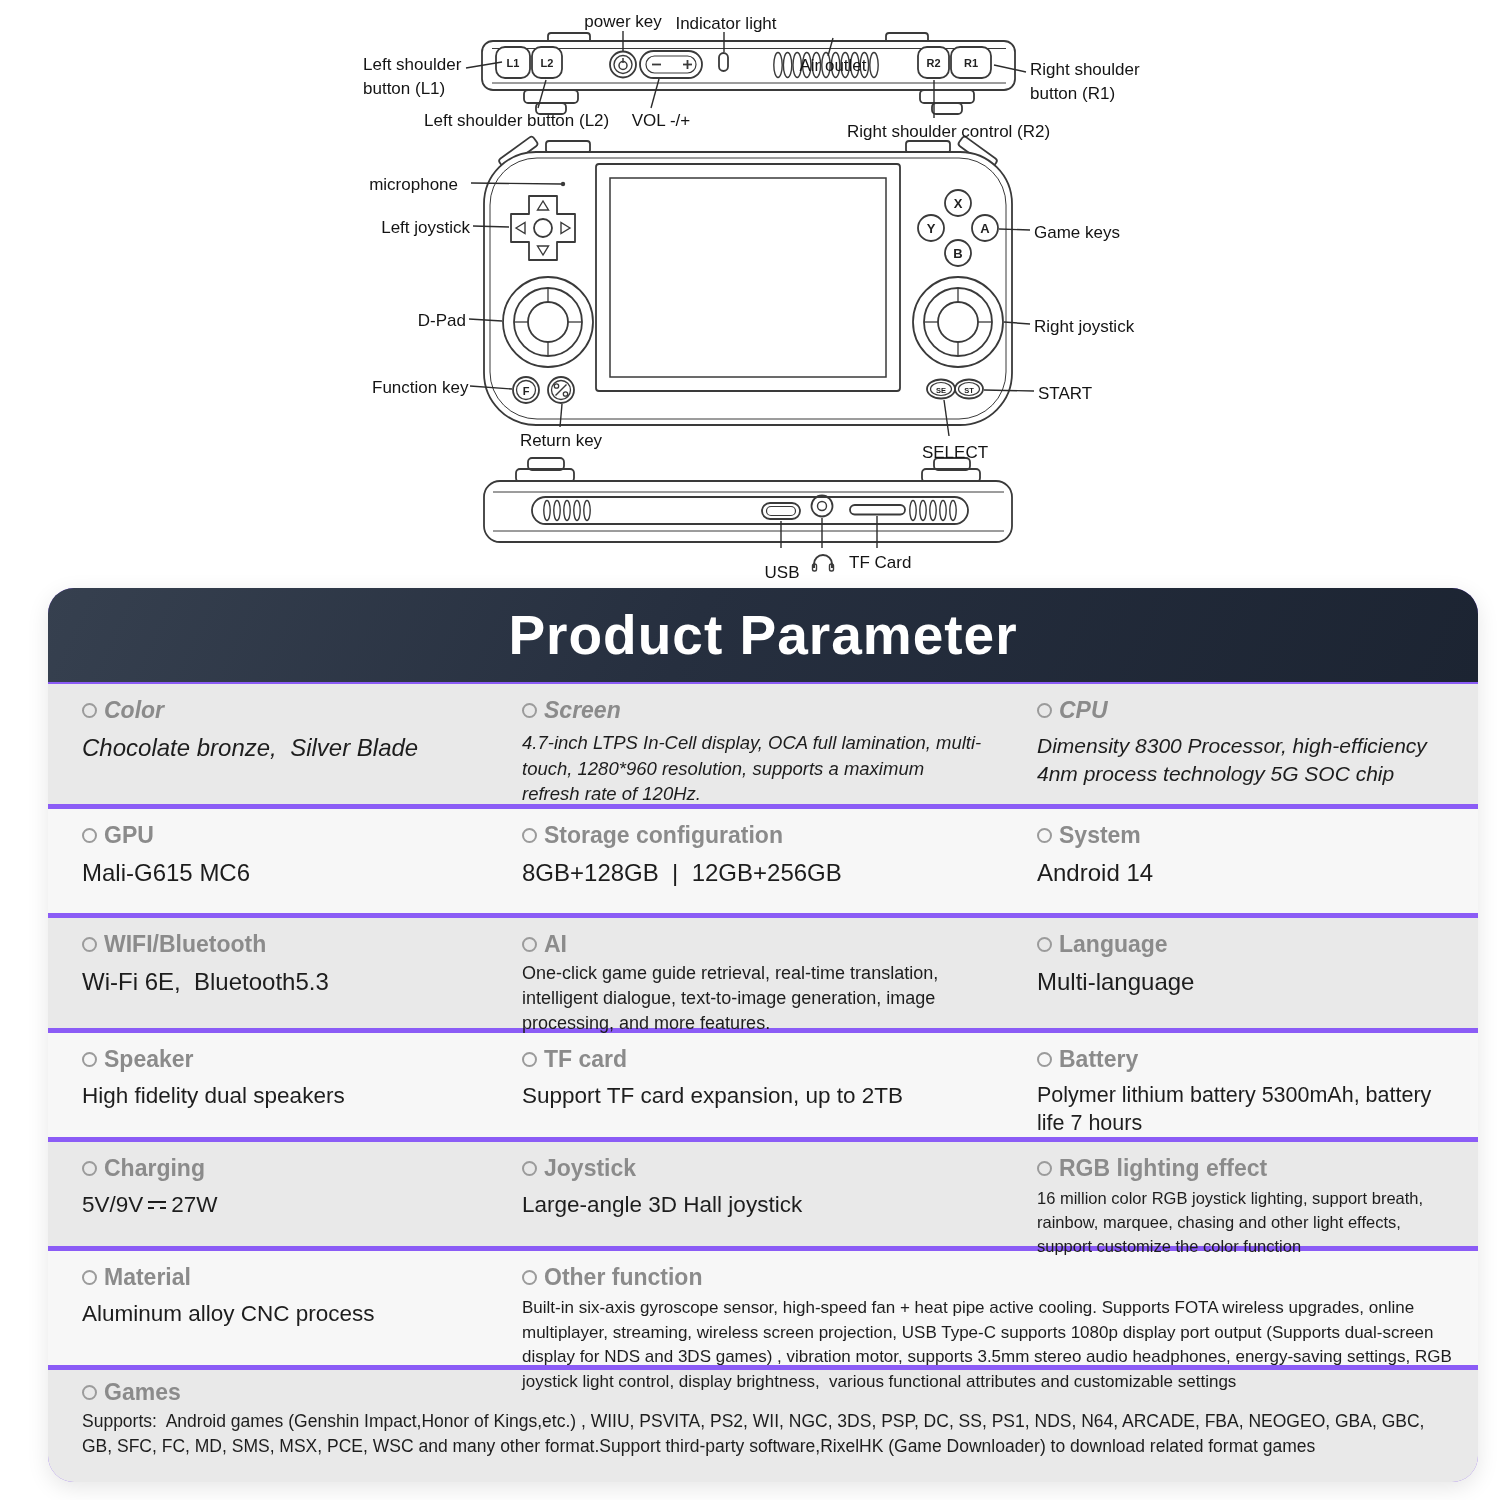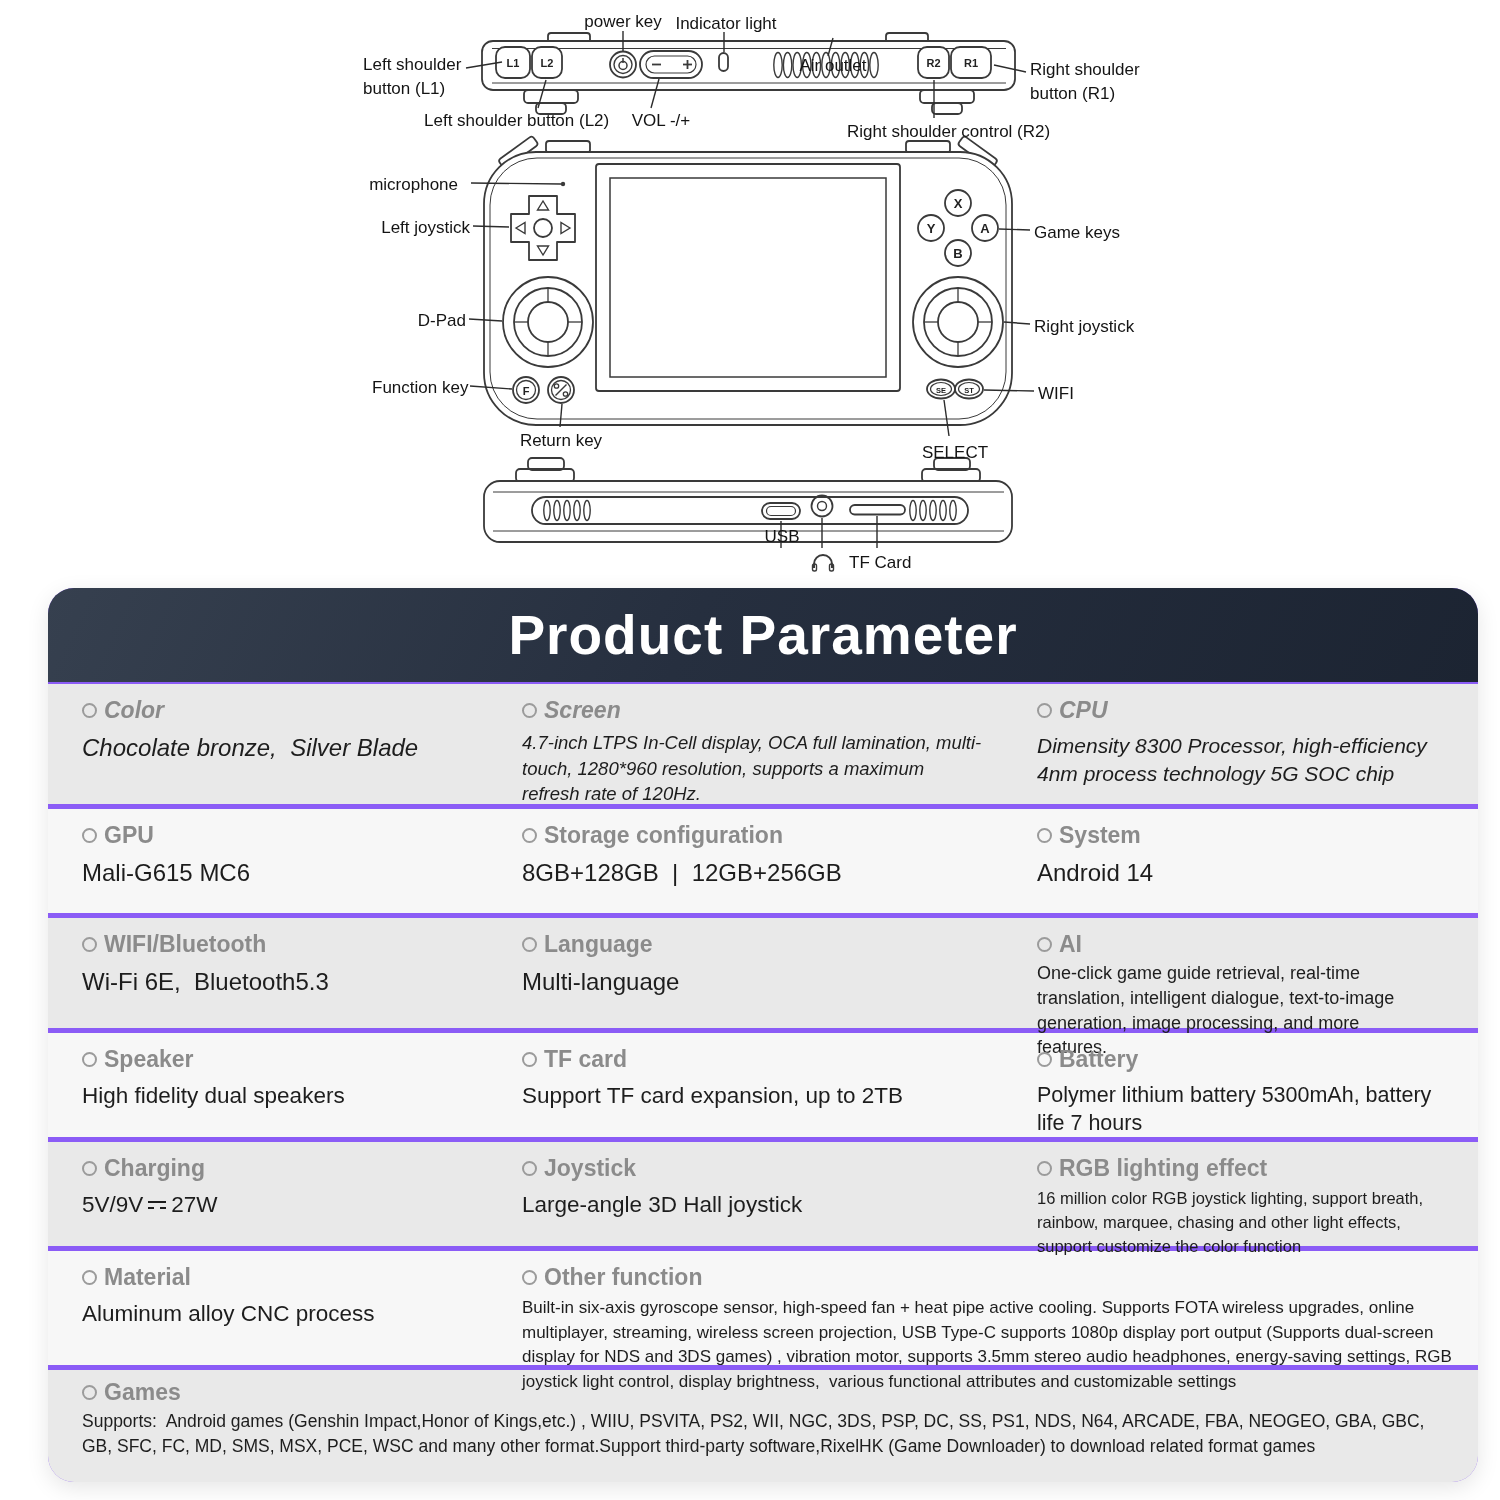--- a/index.html
+++ b/index.html
@@ -236,23 +236,23 @@
   <div class="dlabel" style="left:424px;top:109px;">Left shoulder button (L2)</div>
   <div class="dlabel c" style="left:620px;top:109px;width:82px;">VOL -/+</div>
   <div class="dlabel" style="left:847px;top:120px;">Right shoulder control (R2)</div>
   <div class="dlabel r" style="left:360px;top:173px;width:98px;">microphone</div>
   <div class="dlabel r" style="left:376px;top:216px;width:94px;">Left joystick</div>
   <div class="dlabel r" style="left:376px;top:309px;width:90px;">D-Pad</div>
   <div class="dlabel r" style="left:372px;top:376px;width:95px;">Function key</div>
   <div class="dlabel c" style="left:517px;top:429px;width:88px;">Return key</div>
   <div class="dlabel" style="left:1034px;top:221px;">Game keys</div>
   <div class="dlabel" style="left:1034px;top:315px;">Right joystick</div>
-  <div class="dlabel" style="left:1038px;top:382px;">WIFI</div>
+  <div class="dlabel" style="left:1038px;top:382px;">START</div>
   <div class="dlabel c" style="left:919px;top:441px;width:72px;">SELECT</div>
-  <div class="dlabel c" style="left:761px;top:525px;width:42px;">USB</div>
+  <div class="dlabel c" style="left:761px;top:561px;width:42px;">USB</div>
   <div class="dlabel" style="left:849px;top:551px;">TF Card</div>
 
   <div class="panel">
     <div class="panel-header">
       <div class="panel-title">Product Parameter</div>
     </div>
 
     <div class="row g first h1">
       <div class="cell">
         <div class="head">
@@ -302,33 +302,33 @@
     </div>
 
     <div class="row g h3">
       <div class="cell">
         <div class="head">
             <span class="dot"></span>
             <span>WIFI/Bluetooth</span>
           </div>
         <div class="val">Wi-Fi 6E,  Bluetooth5.3</div>
       </div>
+      <div class="cell pad-r">
+        <div class="head">
+            <span class="dot"></span>
+            <span>AI</span>
+          </div>
+        <div class="val-p" style="margin-top:3px;font-size:18px;max-width:485px;">One-click game guide retrieval, real-time translation, intelligent dialogue, text-to-image generation, image processing, and more features.</div>
+      </div>
       <div class="cell">
         <div class="head">
             <span class="dot"></span>
             <span>Language</span>
           </div>
         <div class="val">Multi-language</div>
-      </div>
-      <div class="cell pad-r">
-        <div class="head">
-            <span class="dot"></span>
-            <span>AI</span>
-          </div>
-        <div class="val-p" style="margin-top:3px;font-size:18px;max-width:485px;">One-click game guide retrieval, real-time translation, intelligent dialogue, text-to-image generation, image processing, and more features.</div>
       </div>
     </div>
 
     <div class="row w h4">
       <div class="cell">
         <div class="head">
             <span class="dot"></span>
             <span>Speaker</span>
           </div>
         <div class="val" style="font-size:22.5px;">High fidelity dual speakers</div>

